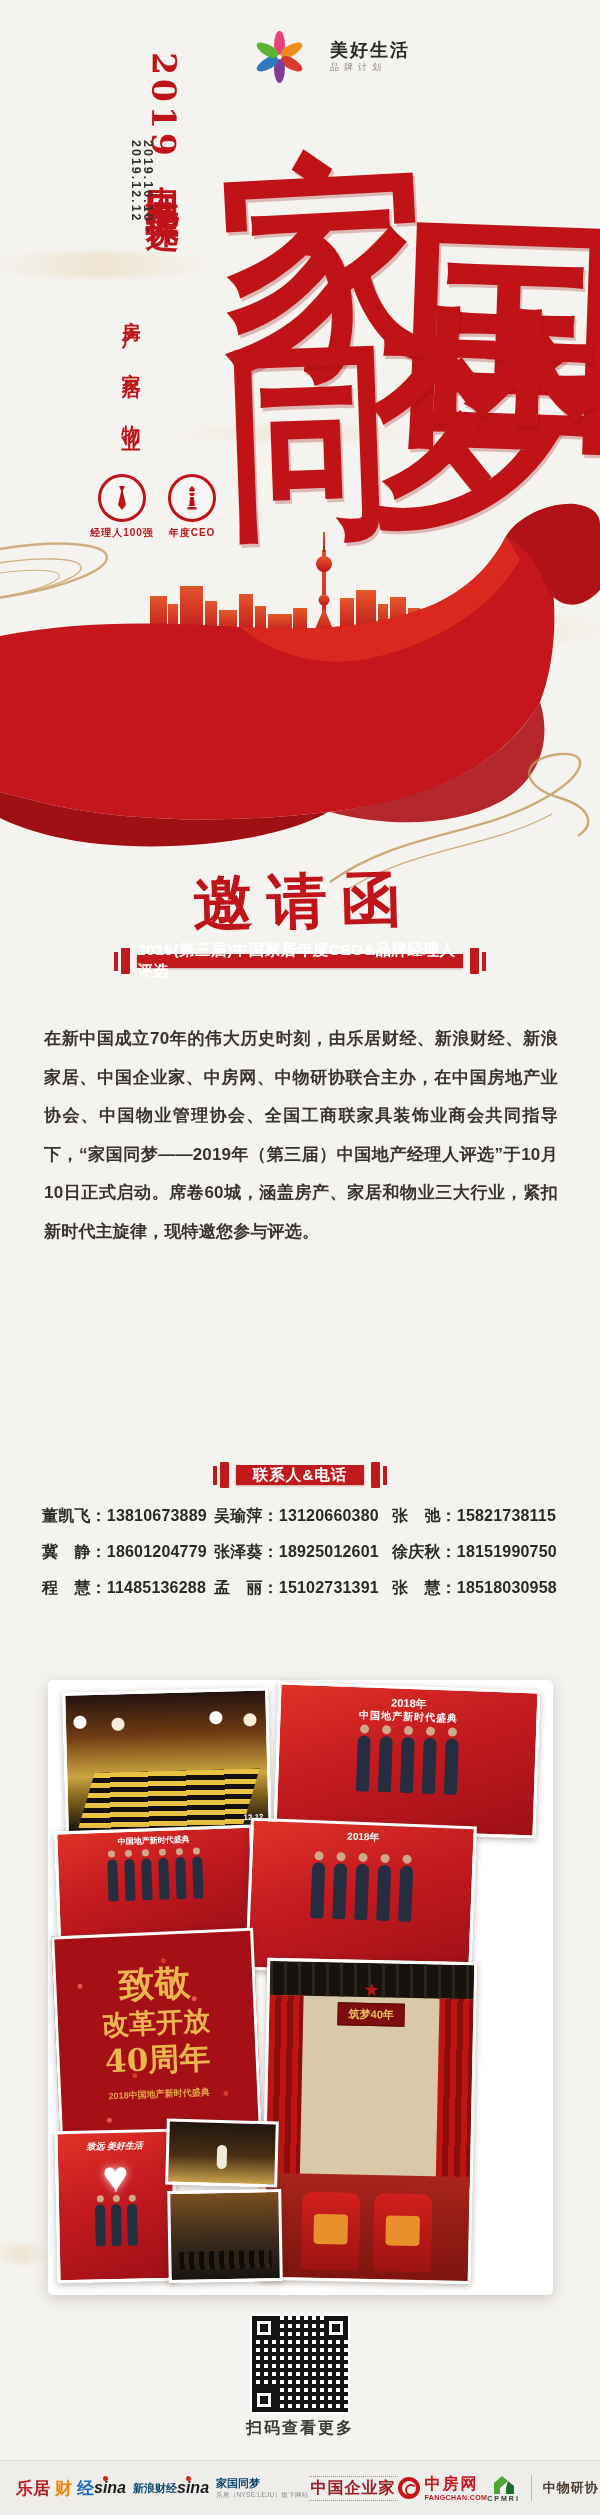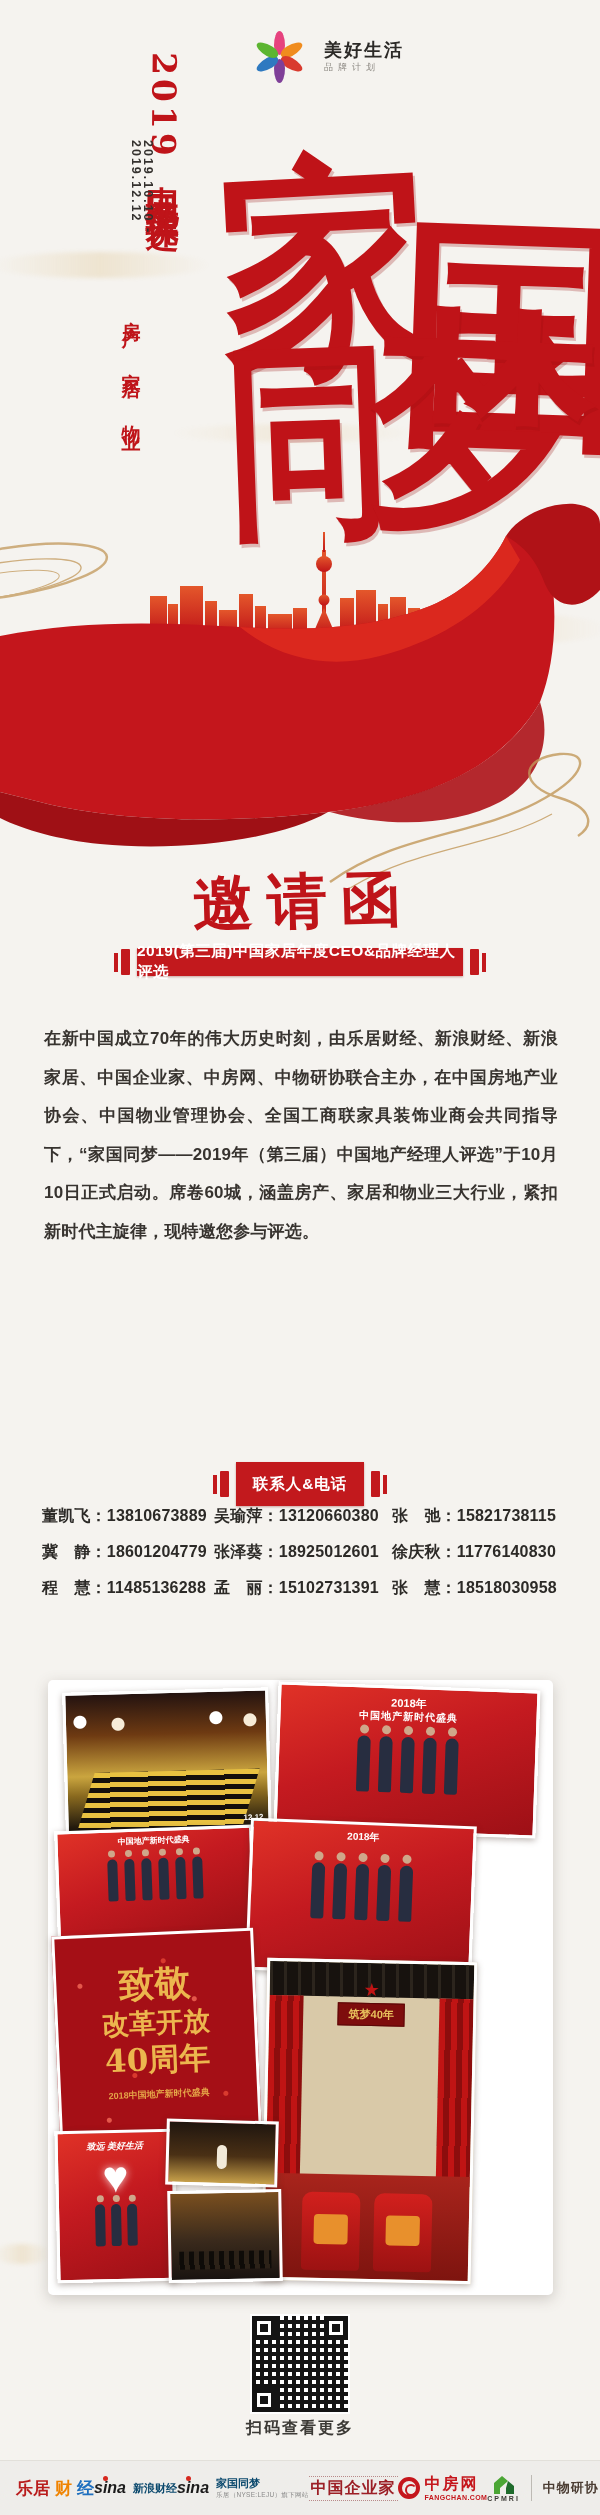--- a/index.html
+++ b/index.html
@@ -1,21 +1,21 @@
 <!DOCTYPE html>
 <html><head>
 <meta charset="utf-8">
 <style>
   html,body{margin:0;padding:0;}
   .page{position:relative;width:600px;height:2515px;background:#f5f3ef;overflow:hidden;
         font-family:"Liberation Sans",sans-serif;color:#35322e;}
   
   .streak{position:absolute;background:linear-gradient(90deg,rgba(214,177,105,.0),rgba(214,177,105,.45),rgba(214,177,105,0));border-radius:50%;filter:blur(2px);}
   
-  .brand{position:absolute;left:252px;top:30px;display:flex;align-items:center;gap:18px;}
+  .brand{position:absolute;left:252px;top:30px;display:flex;align-items:center;gap:24px;}
   .pinwheel{position:relative;width:54px;height:54px;}
   .petal{position:absolute;left:22px;top:1px;width:11px;height:24px;border-radius:50%/60% 60% 40% 40%;transform-origin:5.5px 26px;}
   .brand-txt{display:flex;flex-direction:column;line-height:1.1;}
   .brand-name{font-size:18px;font-weight:800;color:#2c2a27;letter-spacing:2px;}
   .brand-sub{font-size:9px;color:#8e8a84;letter-spacing:5px;margin-top:3px;}
   .vcol{writing-mode:vertical-rl;text-orientation:mixed;position:absolute;line-height:1;}
   .vtitle{left:146px;top:52px;height:412px;font-family:"DejaVu Serif",serif;font-weight:900;
           color:#bf1419;font-size:33px;letter-spacing:4px;transform:rotate(.5deg);}
   .vdate{left:129px;top:140px;height:158px;font-size:12.5px;font-weight:700;color:#34312e;letter-spacing:2px;}
   .vcat{left:122px;top:306px;height:170px;font-size:19px;font-weight:800;color:#bf1419;letter-spacing:7px;}
@@ -35,23 +35,23 @@
              font-family:"DejaVu Serif",serif;font-weight:900;font-size:60px;color:#bf1419;
              letter-spacing:14px;transform:rotate(-1.5deg);text-indent:8px;}
   .banner{position:absolute;left:0;width:600px;display:flex;justify-content:center;align-items:center;gap:7px;z-index:4;}
   .banner-box{background:#c2191d;color:#fff;font-weight:800;display:flex;align-items:center;justify-content:center;
               box-shadow:0 1px 2px rgba(120,10,10,.35);}
   .deco{display:flex;align-items:center;gap:3px;}
   .deco i{display:block;background:#c2191d;}
   .deco .thin{width:4px;height:19px;}
   .deco .thick{width:9px;height:26px;border-radius:1px;}
   .b-main{top:948px;}
-  .b-main .banner-box{width:326px;height:28px;font-size:15.5px;letter-spacing:.5px;}
+  .b-main .banner-box{width:326px;height:14px;font-size:15.5px;letter-spacing:.5px;}
   .b-contact{top:1462px;}
-  .b-contact .banner-box{width:128px;height:44px;font-size:15.5px;letter-spacing:1px;text-align:center;}
+  .b-contact .banner-box{width:128px;height:20px;font-size:15.5px;letter-spacing:1px;text-align:center;}
   .b-review{top:1628px;}
   .b-review .banner-box{width:112px;height:28px;font-size:15.5px;letter-spacing:2px;}
   .body-copy{position:absolute;left:44px;top:1020px;width:514px;z-index:4;}
   .body-copy p{margin:0 0 23px 0;font-size:17px;line-height:38.5px;text-align:justify;
                color:#37332f;font-weight:600;letter-spacing:.2px;}
   
   .contacts{position:absolute;left:42px;top:1506px;width:520px;display:grid;
             grid-template-columns:172px 178px 1fr;row-gap:15px;z-index:4;}
   .contact{font-size:16px;font-weight:700;color:#2c2a27;white-space:nowrap;letter-spacing:.2px;}
   
@@ -142,20 +142,38 @@
     <div class="brand-txt">
       <span class="brand-name">美好生活</span>
       <span class="brand-sub">品牌计划</span>
     </div>
   </div>
 
   <div class="vcol vtitle">2019中国地产经理人评选</div>
   <div class="vcol vdate">2019.10.10 - 2019.12.12</div>
   <div class="vcol vcat">房产 · 家居 · 物业</div>
 
+  <div class="badges">
+    <div class="badge">
+      <div class="badge-circle">
+        <svg width="20" height="26" viewBox="0 0 20 26">
+            <path d="M7 1h6l-2.2 5L14 20l-4 5-4-5 3.2-14z" fill="#bf1419"></path>
+          </svg>
+      </div>
+      <span class="badge-label">经理人100强</span>
+    </div>
+    <div class="badge">
+      <div class="badge-circle">
+        <svg width="20" height="26" viewBox="0 0 20 26">
+            <path d="M10 1c2.5 2 3.5 3.5 2.3 5.5H7.7C6.5 4.5 7.5 3 10 1zM7 8h6l-1.4 3h-3.2zM8.2 12h3.6l1.2 9H7zM5.5 22h9v2.5h-9z" fill="#bf1419"></path>
+          </svg>
+      </div>
+      <span class="badge-label">年度CEO</span>
+    </div>
+  </div>
 
   <svg class="hero-svg" width="600" height="430" viewBox="0 0 600 430">
     <defs>
       <linearGradient id="sky" x1="0" y1="0" x2="0" y2="1">
         <stop offset="0" stop-color="#e4572b"></stop>
           <stop offset="1" stop-color="#c01418"></stop>
       </linearGradient>
     </defs>
 
     <g stroke="#c2985a" fill="none" opacity=".75">
@@ -242,21 +260,21 @@
         <i class="thick"></i>
         <i class="thin"></i>
       </span>
   </div>
   <div class="contacts">
     <span class="contact">董凯飞：13810673889</span>
     <span class="contact">吴瑜萍：13120660380</span>
     <span class="contact">张　弛：15821738115</span>
     <span class="contact">冀　静：18601204779</span>
     <span class="contact">张泽葵：18925012601</span>
-    <span class="contact">徐庆秋：11776140830</span>
+    <span class="contact">徐庆秋：18151990750</span>
     <span class="contact">程　慧：11485136288</span>
     <span class="contact">孟　丽：15102731391</span>
     <span class="contact">张　慧：18518030958</span>
   </div>
 
 
   <div class="card">
 
     <div class="photo" style="left:16px;top:10px;width:206px;height:142px;transform:rotate(-1.5deg);
          background:linear-gradient(180deg,#241310 0%,#6e3a12 30%,#caa53f 60%,#8a6a1f 74%,#17110c 100%);">

